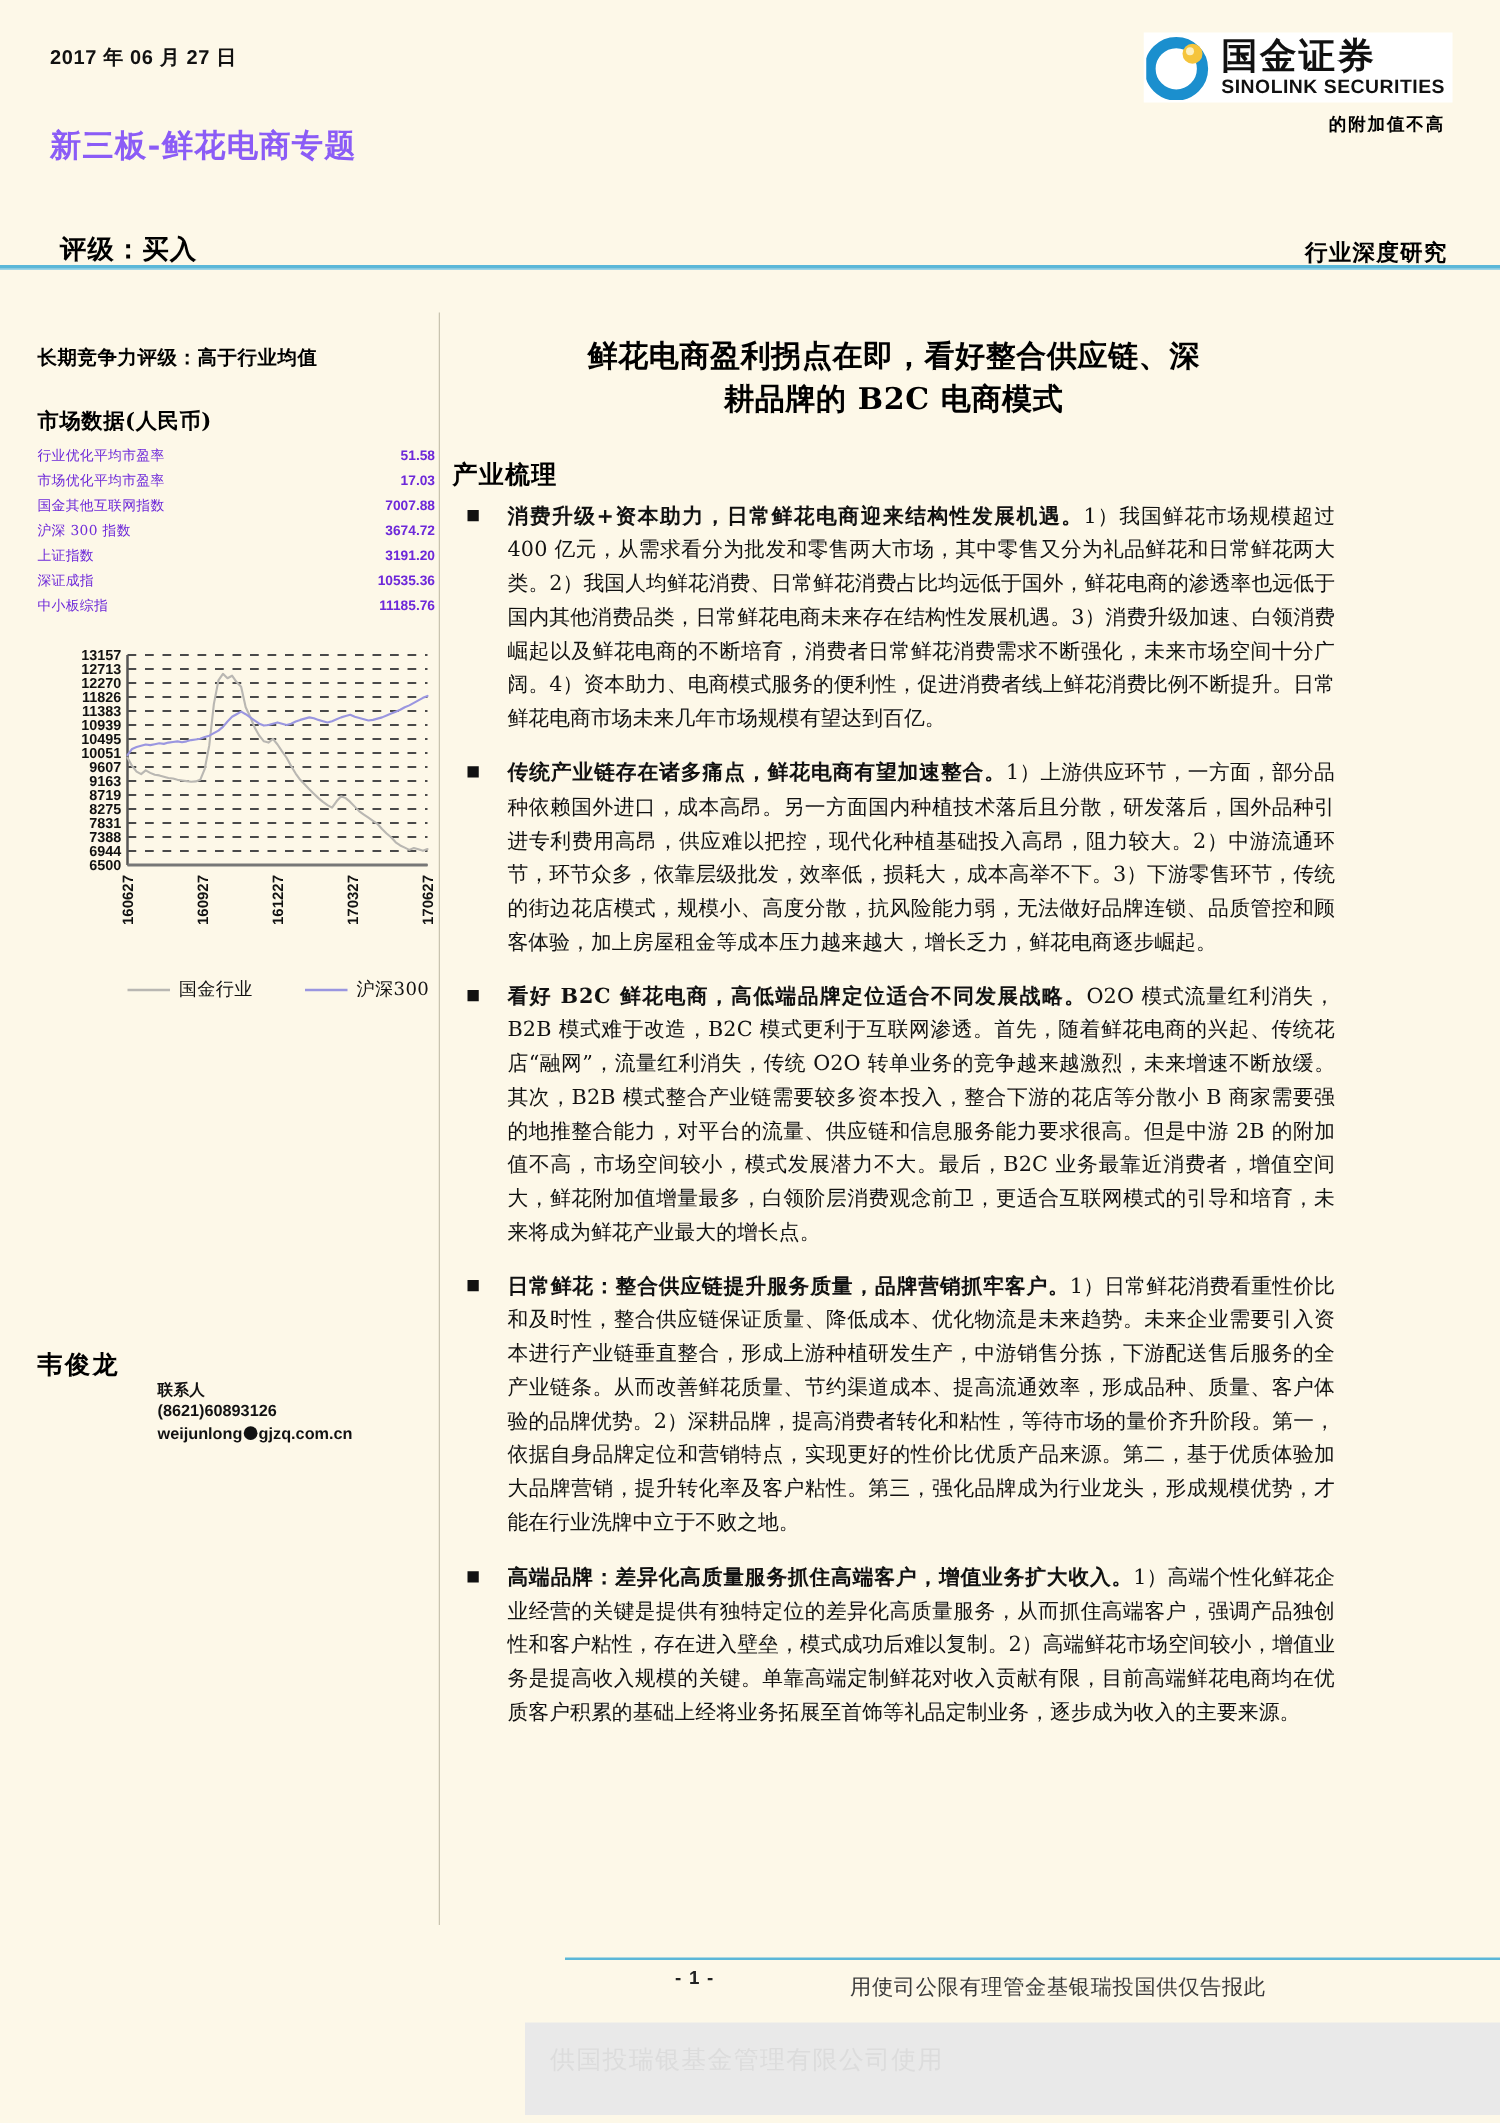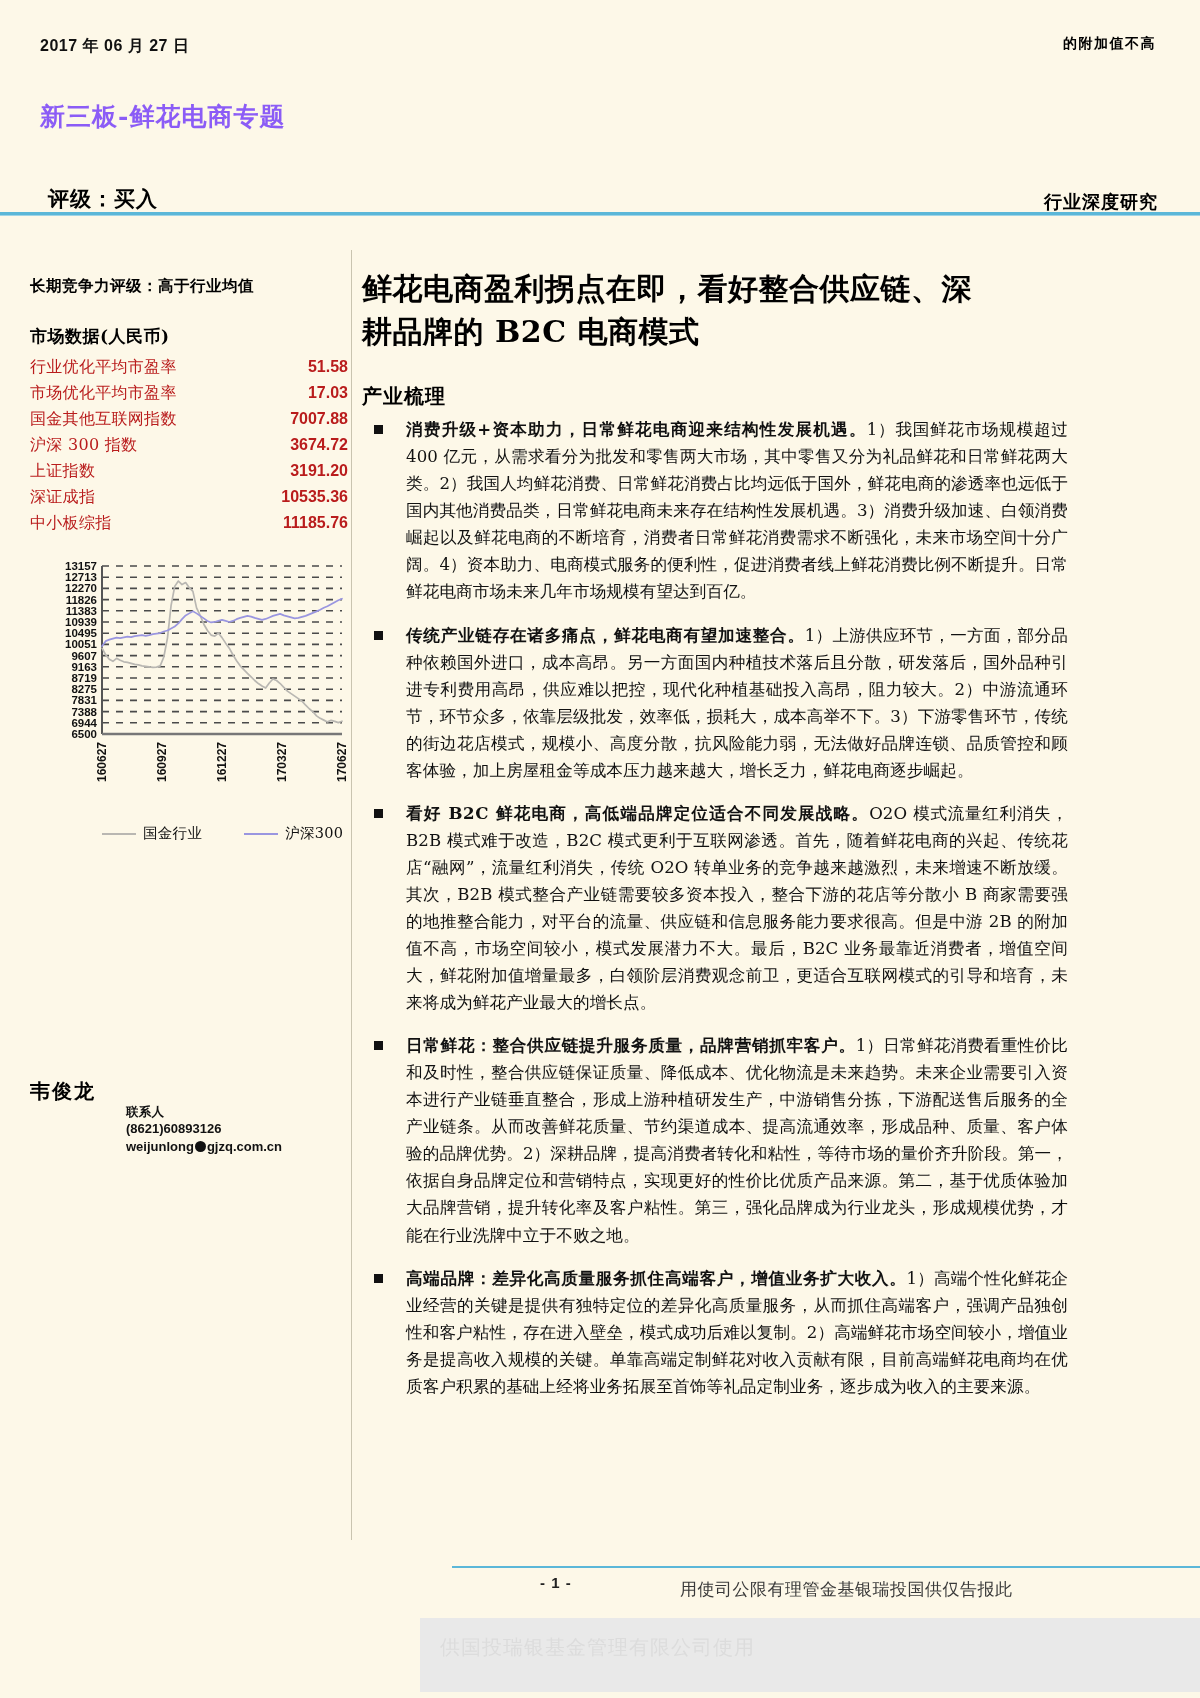--- a/index.html
+++ b/index.html
@@ -173,22 +173,22 @@
     letter-spacing: 0.5px;
     color: #000;
   }
   table.market-data {
     margin-top: 6px;
     width: 318px;
     border-collapse: collapse;
   }
   table.market-data td {
     padding: 2.5px 0 2.5px 0;
-    font-size: 16px;
-    color: #b91c1c;
+    font-size: 11px;
+    color: #6d28d9;
     vertical-align: baseline;
   }
   td.md-label {
     font-family: "DejaVu Serif", serif;
     letter-spacing: 0.3px;
     padding-left: 6px;
   }
   td.md-value {
     text-align: right;
     font-family: "Liberation Sans", sans-serif;
@@ -276,24 +276,25 @@
     background: #111;
     position: relative;
     top: 1px;
     margin: 0 1px;
   }
 
   
   h1.report-title {
     margin: 52px 0 0 0;
     font-family: "DejaVu Serif", serif;
-    font-size: 30px;
+    font-size: 24px;
     font-weight: bold;
     line-height: 1.42;
     letter-spacing: 0.5px;
+    text-align: center;
     color: #000;
   }
   h2.section-head {
     margin: 30px 0 6px 0;
     font-family: "DejaVu Serif", serif;
     font-size: 20px;
     font-weight: bold;
     letter-spacing: 1px;
     color: #000;
   }
@@ -378,20 +379,34 @@
 <div class="page">
 
   <div class="top-header">
 
     <div class="doc-date">2017 年 06 月 27 日</div>
     <div class="doc-series">新三板-鲜花电商专题</div>
     <div class="doc-rating">评级：买入</div>
     <div class="doc-depth">行业深度研究</div>
 
     <div class="logo-block">
+      <div class="logo-row">
+        <div class="logo-mark">
+          <svg width="52" height="52" viewBox="0 0 52 52" aria-hidden="true">
+            <circle cx="24" cy="27" r="21" fill="none" stroke="#1b8fce" stroke-width="9"></circle>
+            <rect x="15" y="19" width="17" height="17" fill="#ffffff"></rect>
+            <circle cx="37" cy="15" r="8" fill="#f5c43c"></circle>
+            <circle cx="35" cy="13" r="3.2" fill="#fdf0c0"></circle>
+          </svg>
+        </div>
+        <div class="logo-text">
+          <div class="logo-cn">国金证券</div>
+          <div class="logo-en">SINOLINK SECURITIES</div>
+        </div>
+      </div>
       <div class="logo-sub">的附加值不高</div>
     </div>
   </div>
 
   <div class="rule-blue"></div>
 
   <div class="columns">
 
     <div class="vrule"></div>
 

